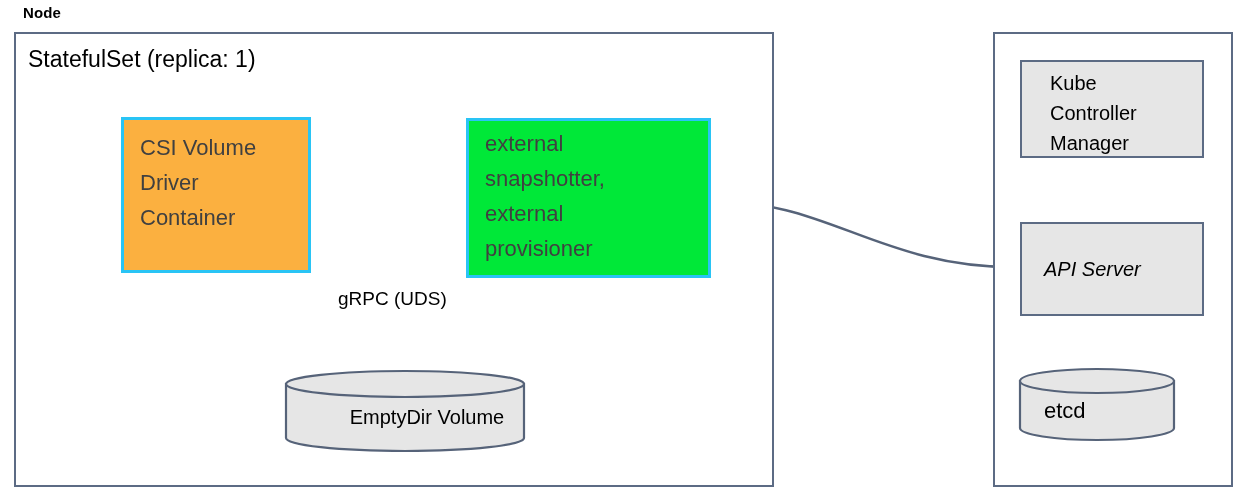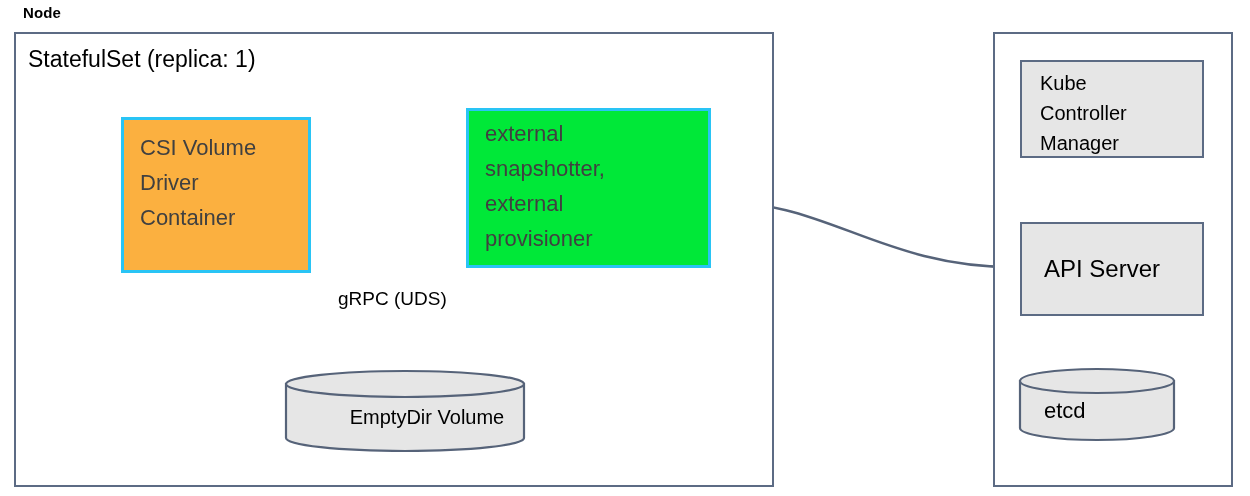--- a/index.html
+++ b/index.html
@@ -57,34 +57,34 @@
     white-space: nowrap;
   }
   .box-orange { background: #fbb040; }
   .box-green  { background: #00e838; }
 
   
   .gray-box {
     box-sizing: border-box;
     background: #e6e6e6;
     border: 2px solid #5c6b84;
-    padding: 6px 0 0 18px;
+    padding: 6px 0 0 28px;
   }
   .gray-box .line {
     font-size: 20px;
     line-height: 30px;
     color: #000000;
     white-space: nowrap;
   }
   .gray-box.centered {
     display: flex;
     align-items: center;
     padding: 0 0 0 22px;
   }
-  .gray-box.centered .line { font-size: 24px; }
+  .gray-box.centered .line { font-size: 20px; font-style: italic; }
 
   
   .cyl { box-sizing: border-box; }
   .cyl .cyl-label {
     position: absolute;
     left: 0; right: 0;
     text-align: center;
     color: #000000;
     white-space: nowrap;
   }
@@ -144,21 +144,21 @@
   <div class="abs outer-box" style="left:14px; top:32px; width:760px; height:455px;"></div>
 
   <div class="abs statefulset-label" style="left:28px; top:46px;">StatefulSet (replica: 1)</div>
 
   <div class="abs comp-box box-orange" style="left:121px; top:117px; width:190px; height:156px;">
     <div class="line">CSI Volume</div>
     <div class="line">Driver</div>
     <div class="line">Container</div>
   </div>
 
-  <div class="abs comp-box box-green" style="left:466px; top:108px; width:245px; height:160px; padding-top:5px;">
+  <div class="abs comp-box box-green" style="left:466px; top:118px; width:245px; height:160px; padding-top:5px;">
     <div class="line">external</div>
     <div class="line">snapshotter,</div>
     <div class="line">external</div>
     <div class="line">provisioner</div>
   </div>
 
   <div class="abs edge-label" style="left:322px; top:288px;margin-left:16px;">gRPC (UDS)</div>
 
   <div class="abs cyl" style="left:284px; top:370px; width:286px; height:82px;">
     <svg width="242" height="82" viewBox="0 0 242 82">

